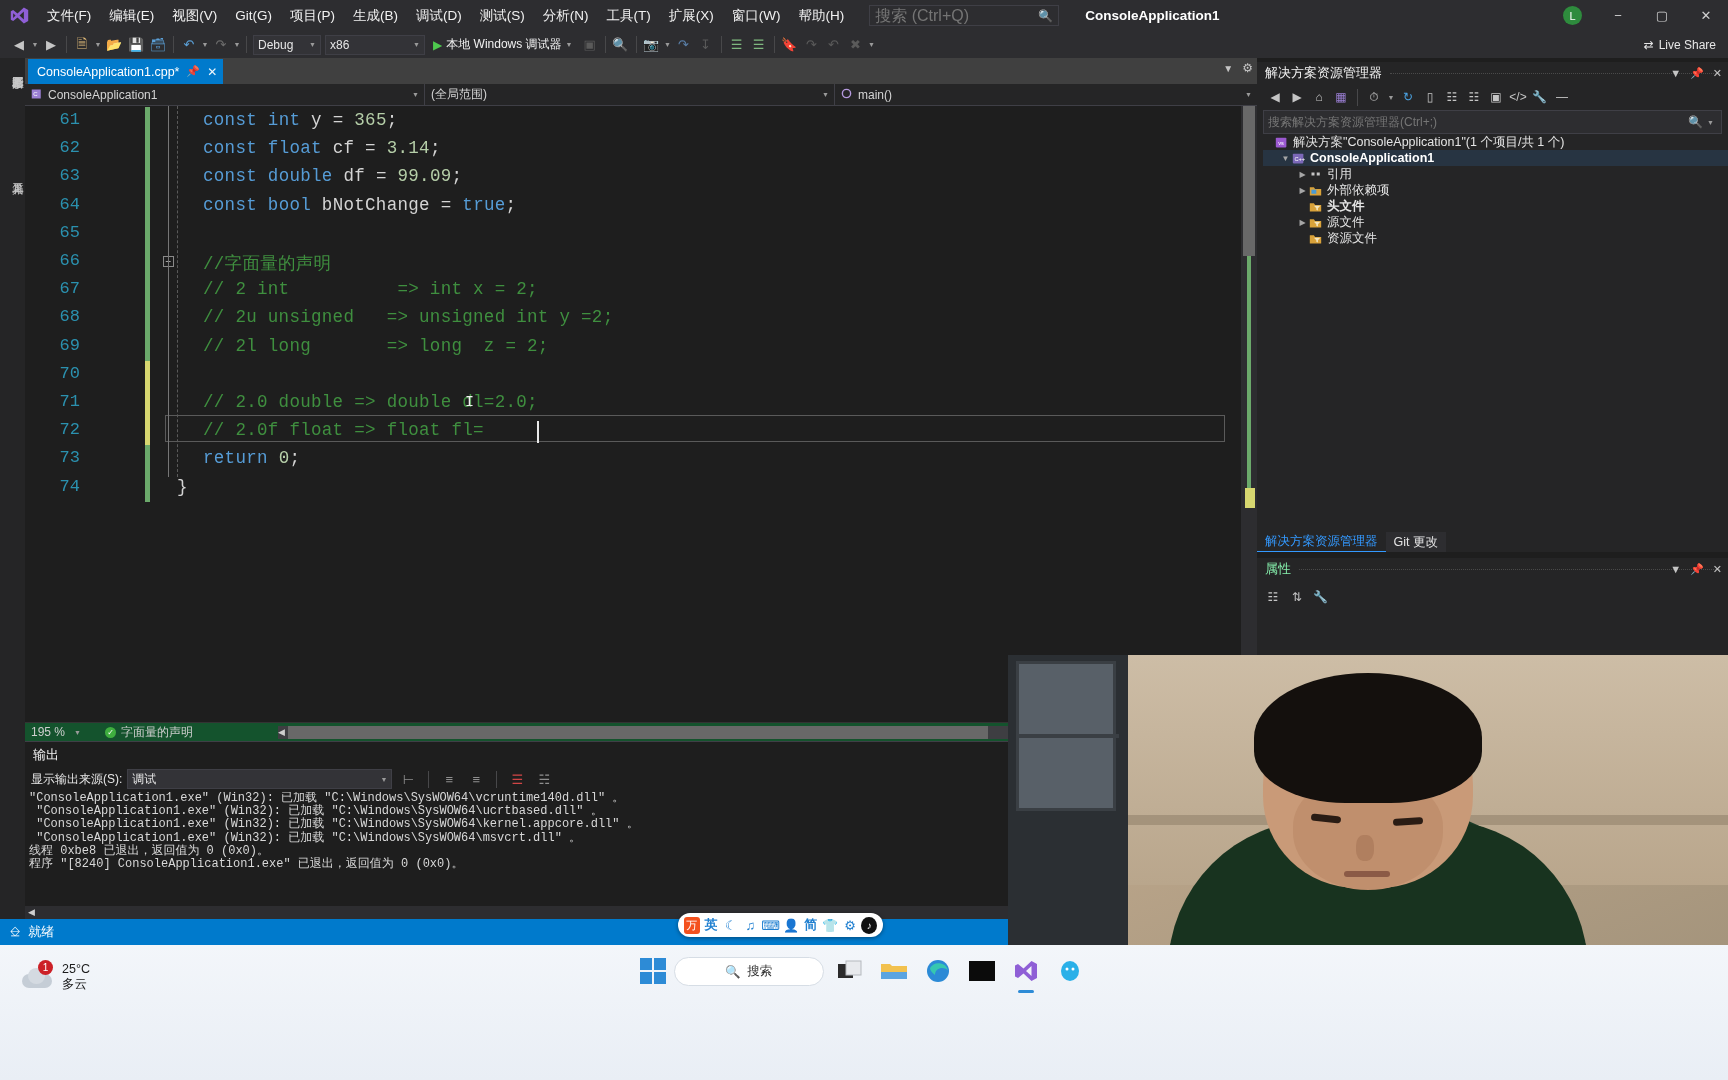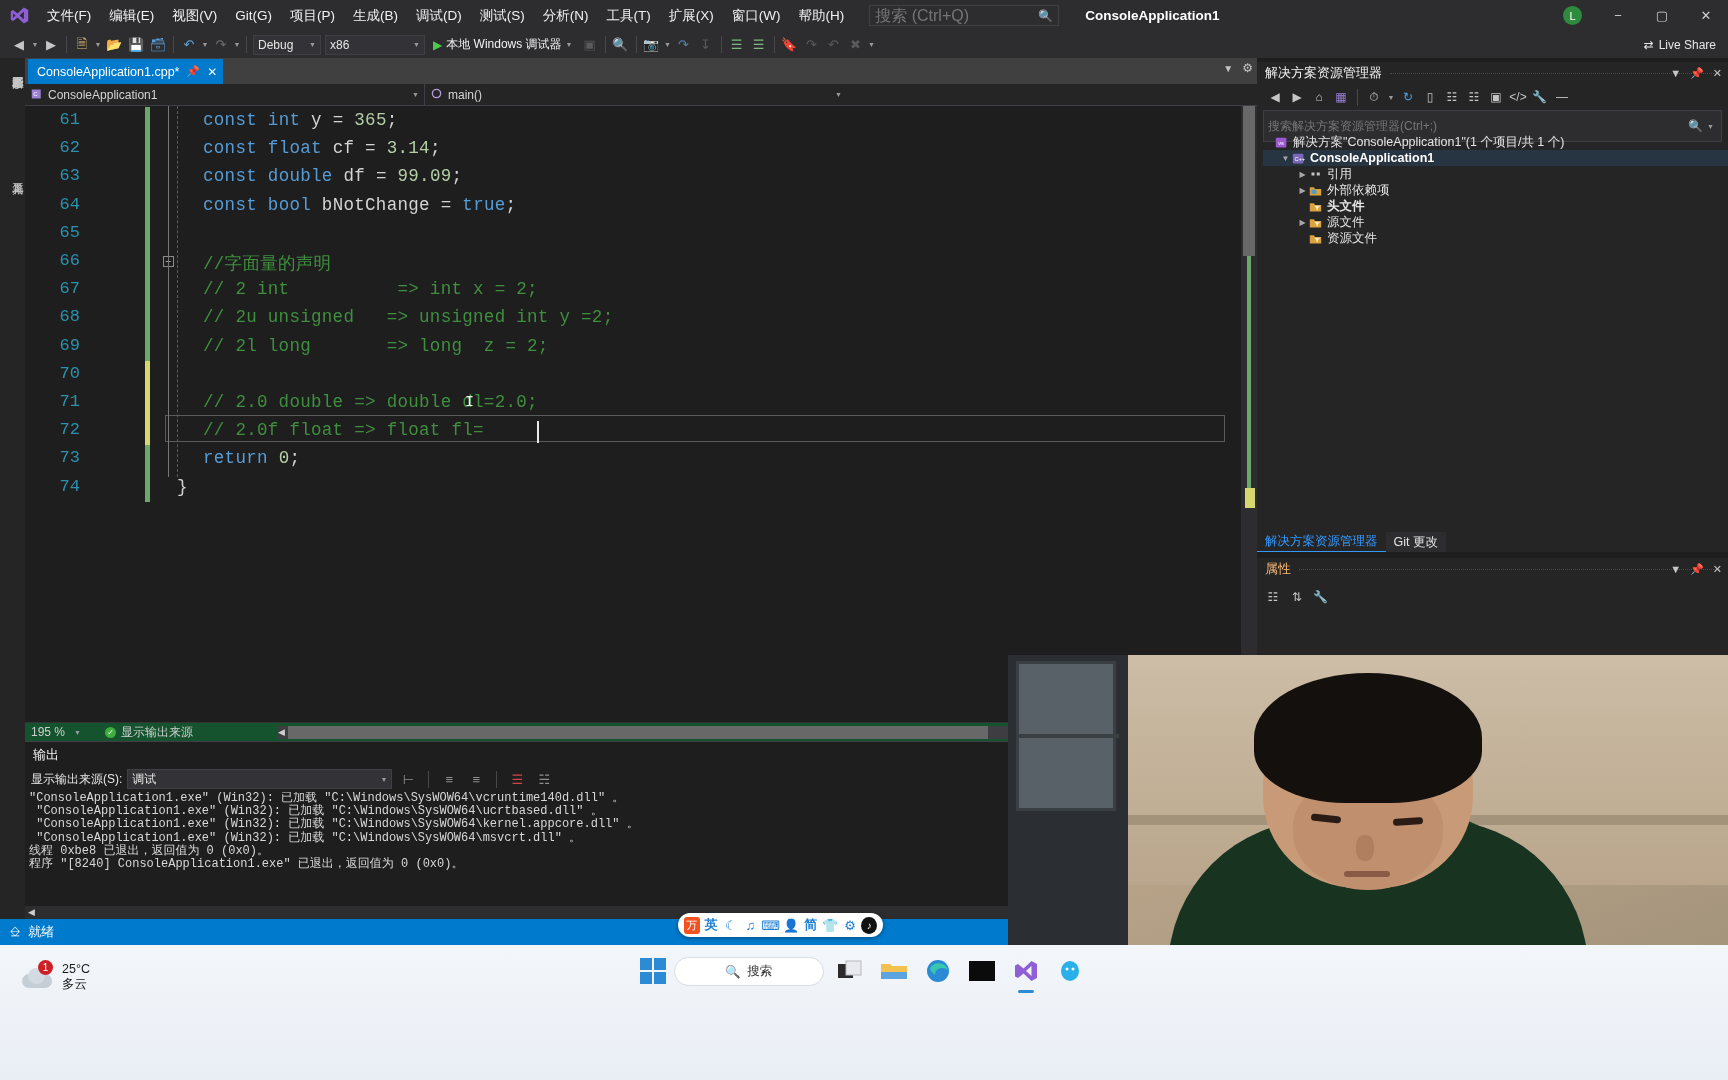--- a/index.html
+++ b/index.html
@@ -139,39 +139,39 @@
   .out-hscroll { position: absolute; left: 0; bottom: 0; width: 983px; height: 13px; background: #2d2d30; }
   .out-hscroll .lefta { position: absolute; left: 3px; top: 1px; color: #cfcfcf; font-size: 9px; }
 
   
   .se-panel { position: absolute; left: 1257px; top: 62px; width: 471px; height: 490px; background: #252526; }
   .se-header { position: absolute; left: 0; top: 0; width: 471px; height: 22px; display: flex; align-items: center;
                color: #f1f1f1; font-size: 13px; padding-left: 8px; }
   .se-header-btns { position: absolute; right: 6px; top: 0; height: 22px; display: flex; align-items: center; gap: 9px; color: #c5c5c5; font-size: 11px; }
   .se-toolbar { position: absolute; left: 0; top: 24px; width: 471px; height: 22px; display: flex; align-items: center; padding-left: 8px; gap: 2px; }
   .se-tb { width: 20px; height: 20px; display: flex; align-items: center; justify-content: center; color: #c5c5c5; font-size: 12px; }
-  .se-search { position: absolute; left: 6px; top: 48px; width: 459px; height: 32px; background: #2d2d30;
+  .se-search { position: absolute; left: 6px; top: 48px; width: 459px; height: 24px; background: #2d2d30;
                border: 1px solid #3f3f46; display: flex; align-items: center; padding: 0 4px; }
   .se-search input { background: transparent; border: 0; outline: none; color: #9a9a9a; font-size: 12px;
                      width: 420px; font-family: "Liberation Sans", sans-serif; }
   .se-tree { position: absolute; left: 6px; top: 72px; width: 465px; }
   .tree-row { display: flex; align-items: center; height: 16px; font-size: 12.5px; color: #e4e4e4; }
   .tree-row .tri { width: 11px; color: #a6a6a6; font-size: 8px; text-align: center; }
   .tree-row .ti { width: 15px; display: flex; align-items: center; justify-content: center; }
   .tree-row.selected { background: #3399ff22; }
   .tree-row.selected .lbl { font-weight: bold; color: #ffffff; }
   .se-tabs { position: absolute; left: 0; bottom: 0; width: 471px; height: 22px; display: flex; align-items: flex-end; }
   .se-tab { height: 20px; padding: 0 8px; font-size: 12.5px; display: flex; align-items: center; }
   .se-tab.active { color: #3399ff; border-bottom: 1px solid #3399ff; }
   .se-tab.inactive { color: #e4e4e4; background: #2d2d30; }
 
   
   .props-panel { position: absolute; left: 1257px; top: 558px; width: 471px; height: 100px; background: #252526; }
   .props-header { position: absolute; left: 0; top: 0; width: 471px; height: 22px; display: flex; align-items: center;
-                  color: #fdba74; font-size: 13px; padding-left: 8px; }
+                  color: #86efac; font-size: 13px; padding-left: 8px; }
   .props-header-btns { position: absolute; right: 6px; top: 0; height: 22px; display: flex; align-items: center; gap: 9px; color: #c5c5c5; font-size: 11px; }
   .props-tb { position: absolute; left: 6px; top: 30px; display: flex; gap: 4px; }
   .props-tb .pb { width: 20px; height: 18px; display: flex; align-items: center; justify-content: center; color: #c5c5c5; font-size: 12px; }
 
   
   .webcam { position: absolute; left: 1008px; top: 655px; width: 720px; height: 425px; overflow: hidden;
             background: linear-gradient(160deg,#c9b49b 0%,#b9a489 35%,#9c8e77 100%); }
   .wc-wallL { position: absolute; left: 0; top: 0; width: 120px; height: 425px; background: #2b2f33; }
   .wc-win { position: absolute; left: 8px; top: 6px; width: 100px; height: 150px; background: #586068; border: 3px solid #3a3f44; }
   .wc-winbar { position: absolute; left: 0; top: 70px; width: 100px; height: 4px; background: #3a3f44; }
@@ -338,20 +338,24 @@
 
     <div class="navbar">
       <div class="navcombo" style="width:400px;">
         <span class="navicon">
           <svg viewBox="0 0 16 16" width="12" height="12">
               <rect x="1" y="2" width="12" height="12" fill="#9b7fd4"></rect>
               <text x="3" y="11" font-size="8" fill="#fff">C</text>
             </svg>
         </span>
         <span>ConsoleApplication1</span>
+        <span class="arr">▼</span>
+      </div>
+      <div class="navcombo" style="width:410px;">
+        <span>(全局范围)</span>
         <span class="arr">▼</span>
       </div>
       <div class="navcombo" style="width:422px;border-right:0;">
         <span class="navicon">
           <svg viewBox="0 0 16 16" width="11" height="11">
               <circle cx="8" cy="8" r="6" fill="none" stroke="#b59adf" stroke-width="2"></circle>
             </svg>
         </span>
         <span>main()</span>
         <span class="arr">▼</span>
@@ -414,21 +418,21 @@
       <div style="position:absolute;left:4px;top:382px;width:10px;height:20px;background:#d7d770;"></div>
     </div>
 
     <div class="statusbar-ed">
       <div class="zoom-combo">
         <span>195 %</span>
         <span style="font-size:7px;color:#9a9a9a;">▼</span>
       </div>
       <div style="display:flex;align-items:center;margin-left:18px;">
         <span class="ok-dot">✓</span>
-        <span>显示输出来源</span>
+        <span>字面量的声明</span>
       </div>
       <div class="hscroll">
         <span class="lefta">◀</span>
         <div class="thumbh"></div>
       </div>
     </div>
   </div>
 
   <div class="output-panel">
     <div class="output-title">输出</div>

